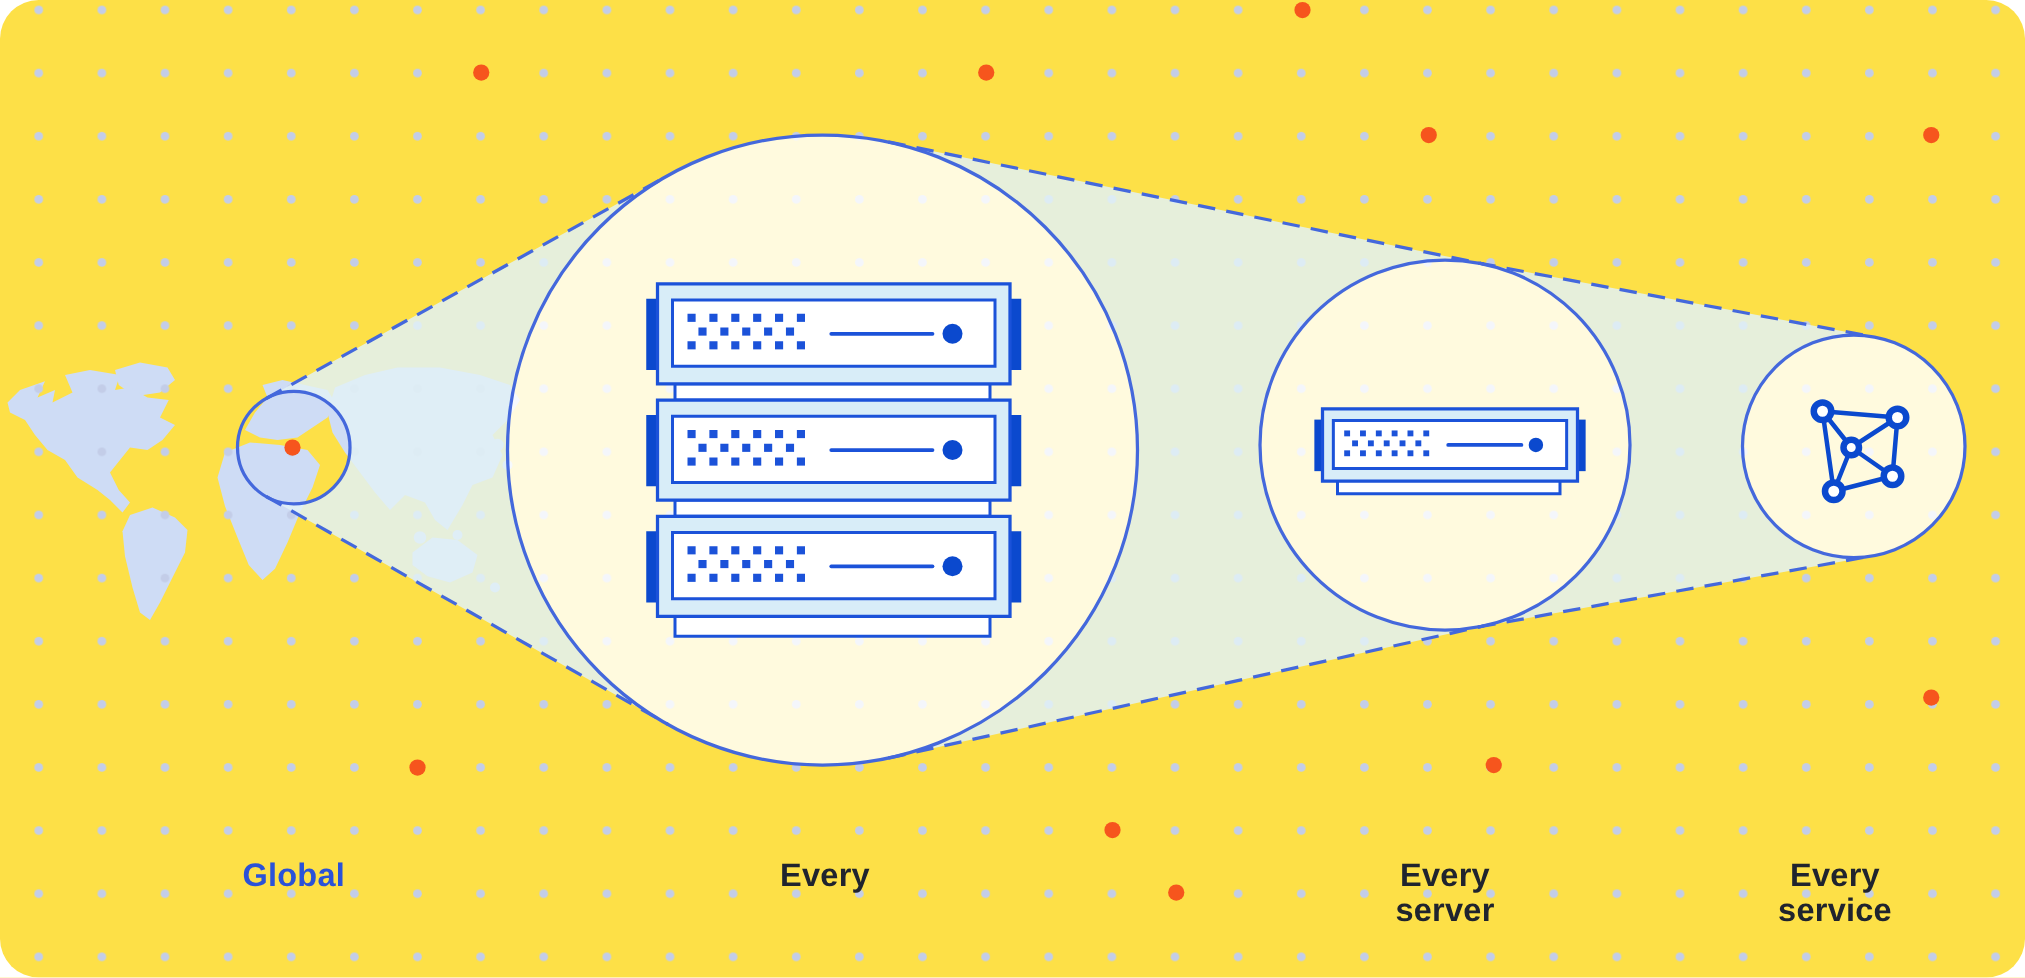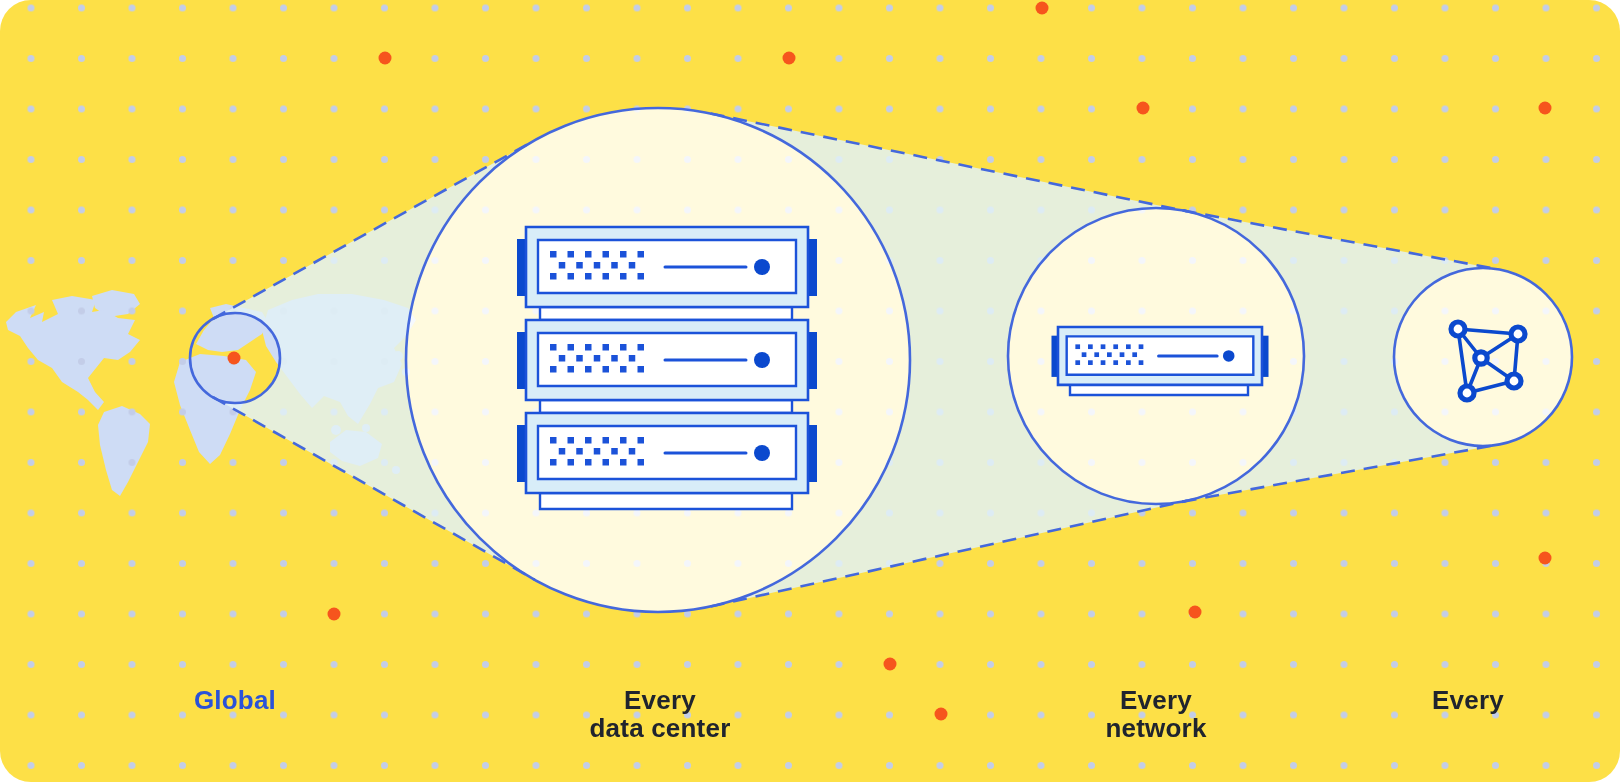--- a/index.html
+++ b/index.html
@@ -159,22 +159,22 @@
         <circle cx="1195" cy="612" r="6.5" class="accent-dot"></circle>
         <circle cx="1545" cy="558" r="6.5" class="accent-dot"></circle>
       </g>
   </svg>
 
   <div class="stage-label stage-label--blue lbl-global">
     <div>Global</div>
   </div>
   <div class="stage-label lbl-datacenter">
     <div>Every</div>
-    <div>data center</div>
   </div>
   <div class="stage-label lbl-server">
     <div>Every</div>
-    <div>network</div>
+    <div>server</div>
   </div>
   <div class="stage-label lbl-service">
     <div>Every</div>
+    <div>service</div>
   </div>
 </div>
 
 </body></html>

